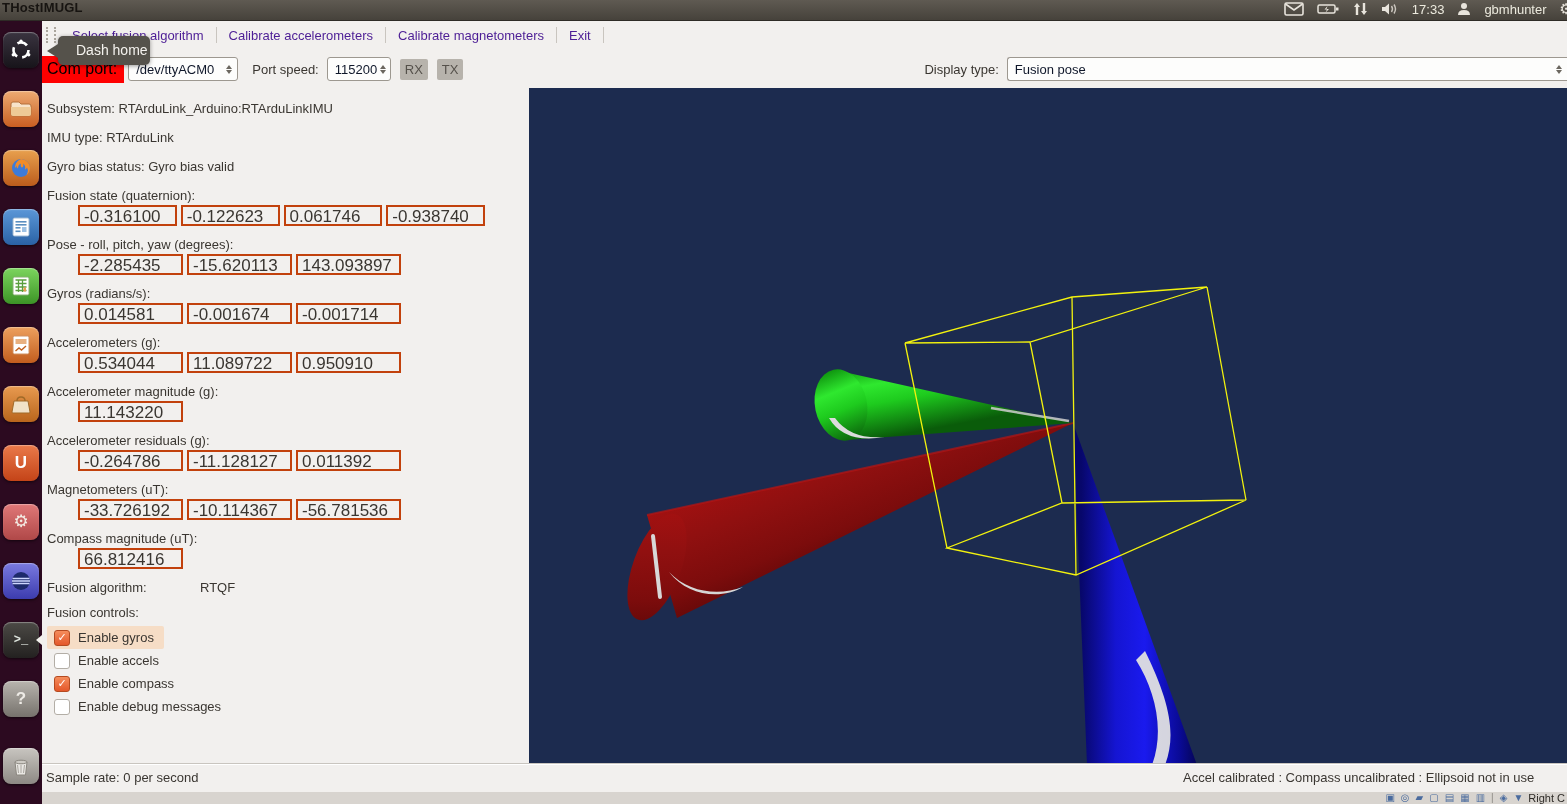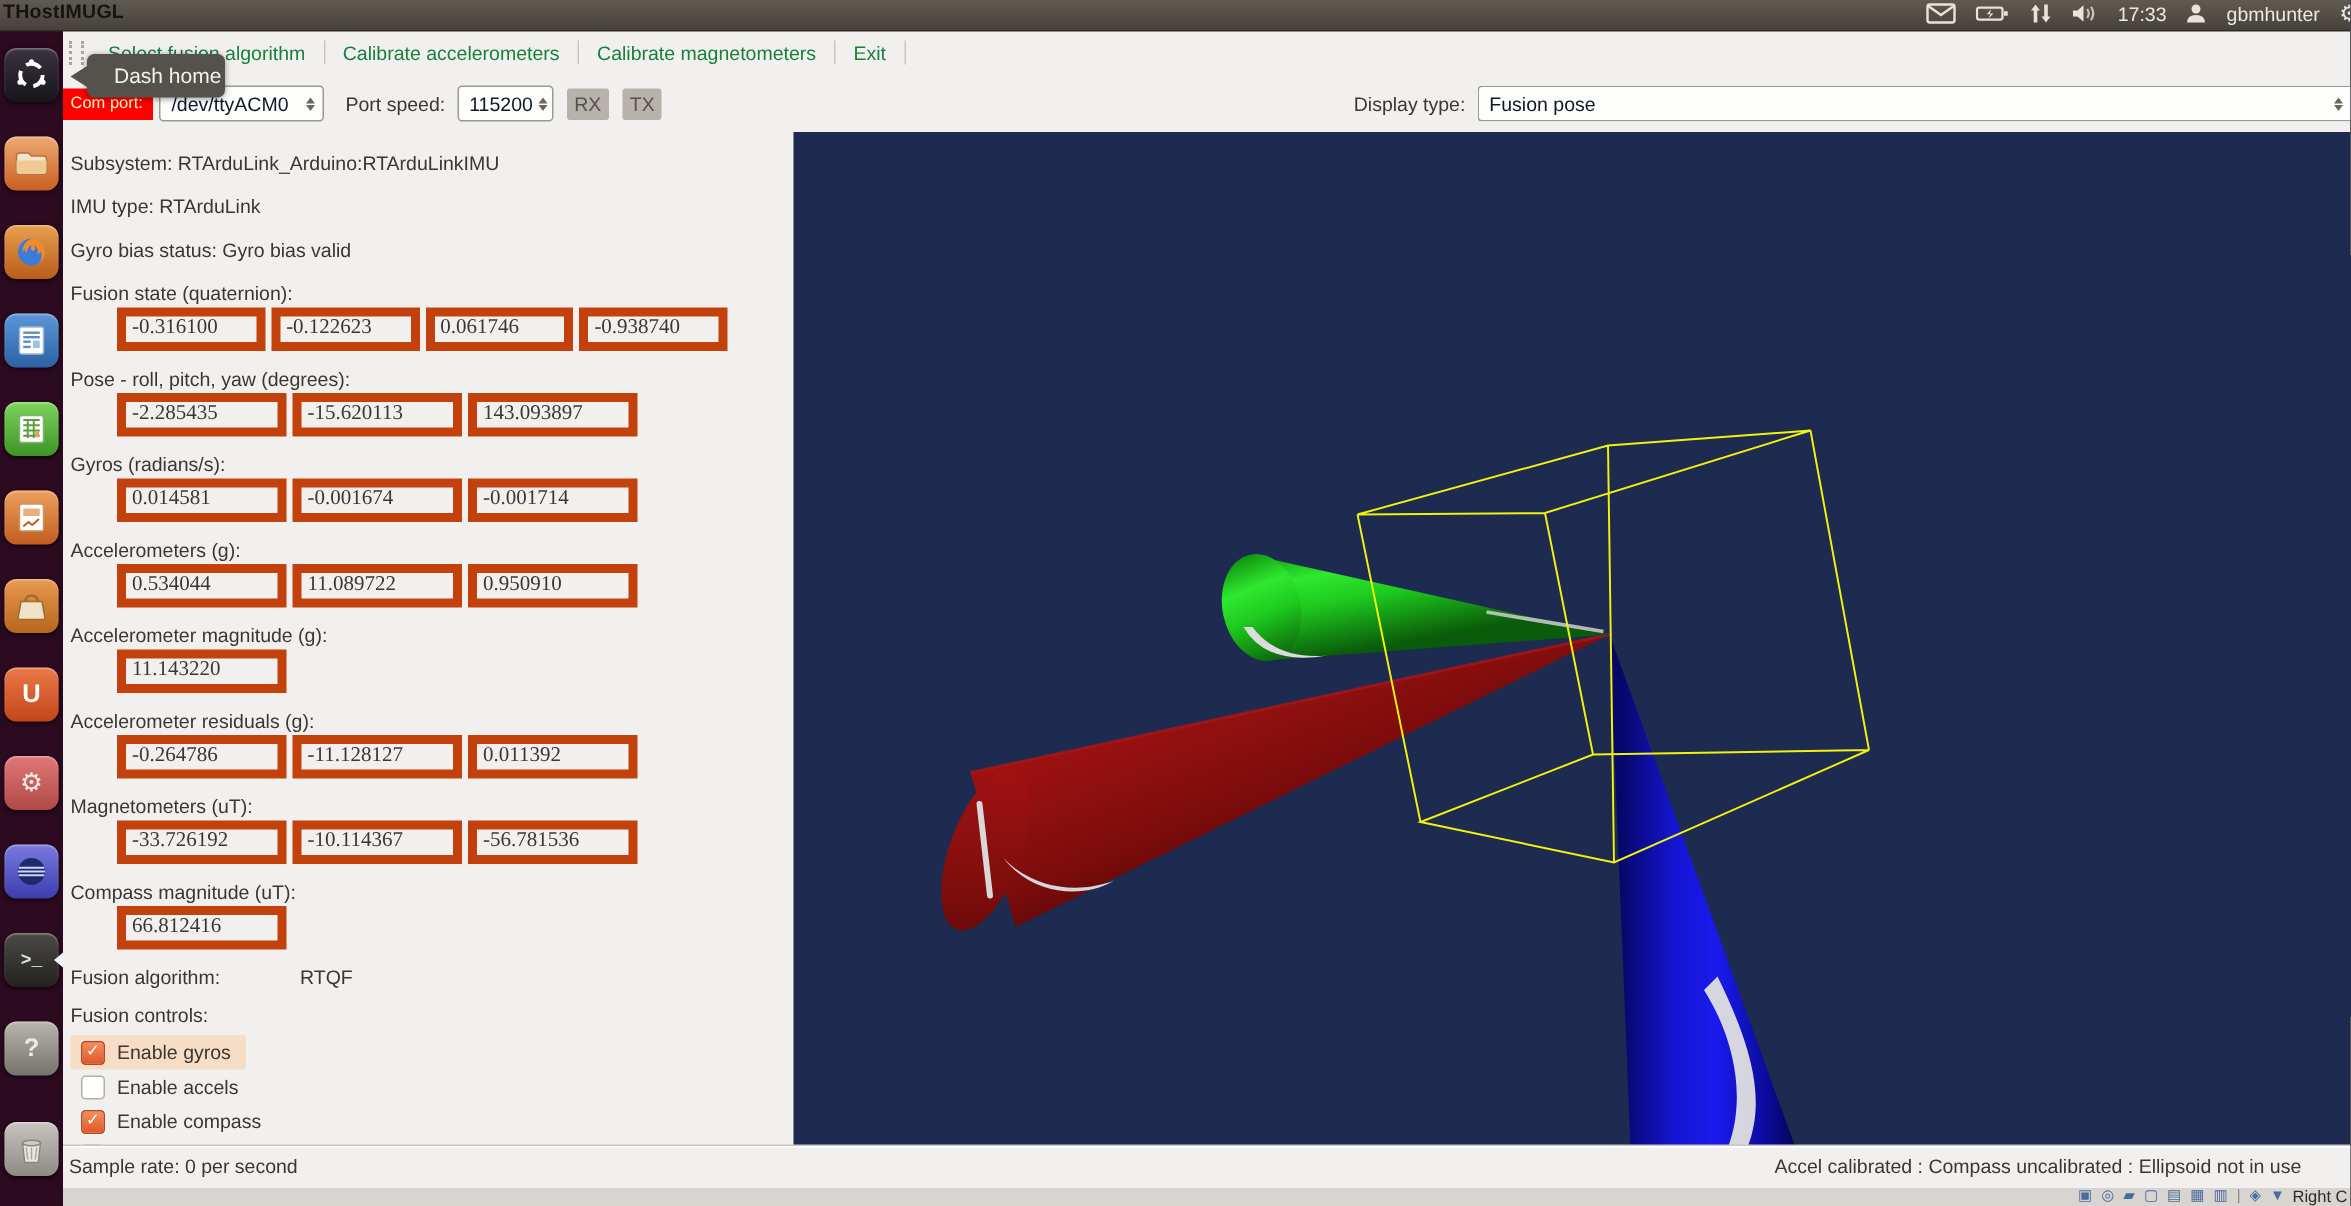--- a/index.html
+++ b/index.html
@@ -37,42 +37,42 @@
   .t-eclipse{background:linear-gradient(#7a7ae0,#3c3cae);}
   .t-terminal{background:linear-gradient(#4c4a46,#232120);}
   .t-help{background:linear-gradient(#b8b4ae,#76726c);}
   .t-trash{background:linear-gradient(#c8c5c0,#8d8984);}
   .spacer{height:8px;}
   
   .window{position:absolute;left:42px;top:20px;width:1525px;height:784px;background:#f2f0ee;
     display:flex;flex-direction:column;}
   .menubar{height:30px;display:flex;align-items:center;padding-left:2px;flex:none;}
   .grip{width:6px;height:16px;border-left:2px dotted #aaa59d;border-right:2px dotted #aaa59d;margin:0 6px 0 2px;}
-  .menu-item{padding:4px 10px;color:#15803d;cursor:default;white-space:nowrap;}
+  .menu-item{padding:4px 10px;color:#4c1d95;cursor:default;white-space:nowrap;}
   .menu-sep{width:1px;height:16px;background:#c9c5bf;margin:0 2px;}
   .controlbar{height:38px;display:flex;align-items:center;flex:none;padding-left:0;}
-  .redlabel{background:#ff0000;color:#fef9c3;padding:4px 7px 5px 5px;font-size:11px;}
+  .redlabel{background:#ff0000;color:#000000;padding:4px 7px 5px 5px;font-size:16px;}
   .combo{background:#fdfdfc;border:1px solid #9d9890;border-radius:3px;height:24px;display:flex;
     align-items:center;padding-left:7px;color:#0f172a;position:relative;box-sizing:border-box;}
   .combo .spin{margin-left:auto;width:17px;display:flex;flex-direction:column;align-items:center;
     justify-content:center;gap:1px;height:100%;}
   .combo .spin i{width:0;height:0;border-left:3.5px solid transparent;border-right:3.5px solid transparent;}
   .combo .spin i.up{border-bottom:4px solid #6b665f;}
   .combo .spin i.dn{border-top:4px solid #6b665f;}
   .ctl-label{margin:0 8px 0 14px;}
   .badge{background:#b7b3ac;color:#55514b;border-radius:2px;padding:3px 5px;margin-left:9px;font-size:13px;}
   
   .main{flex:1;display:flex;min-height:0;gap:44px;}
   .data-panel{width:443px;flex:none;padding:10px 0 0 5px;box-sizing:border-box;}
   .info-line{margin:3px 0 14px 0;}
   .group{margin-bottom:11px;}
   .group-label{margin-bottom:2px;}
   .box-row{display:flex;gap:4px;margin-left:31px;}
-  .vbox{width:97px;height:16px;border:6px solid #c2410c;padding:0 0 1px 4px;font-size:14px;
-    box-sizing:content-box;overflow:hidden;white-space:nowrap;font-family:Liberation Serif, serif;}
+  .vbox{width:97px;height:16px;border:2px solid #c2410c;padding:0 0 1px 4px;font-size:17px;
+    box-sizing:content-box;overflow:hidden;white-space:nowrap;}
   .fusion-line{margin:6px 0 10px 0;}
   .fusion-line .fa-label{display:inline-block;width:153px;}
   .controls-label{margin-bottom:6px;}
   .check-row{display:flex;align-items:center;height:23px;padding-left:7px;width:fit-content;
     padding-right:10px;border-radius:2px;}
   .check-row.hl{background:#f6ddc6;}
   .checkbox{width:14px;height:14px;border-radius:3px;border:1px solid #b3aea6;background:#fff;
     display:flex;align-items:center;justify-content:center;flex:none;}
   .checkbox.checked{background:linear-gradient(#f58d5c,#e4572a);border-color:#b54a20;color:#fff;
     font-size:11px;font-weight:bold;line-height:1;}

